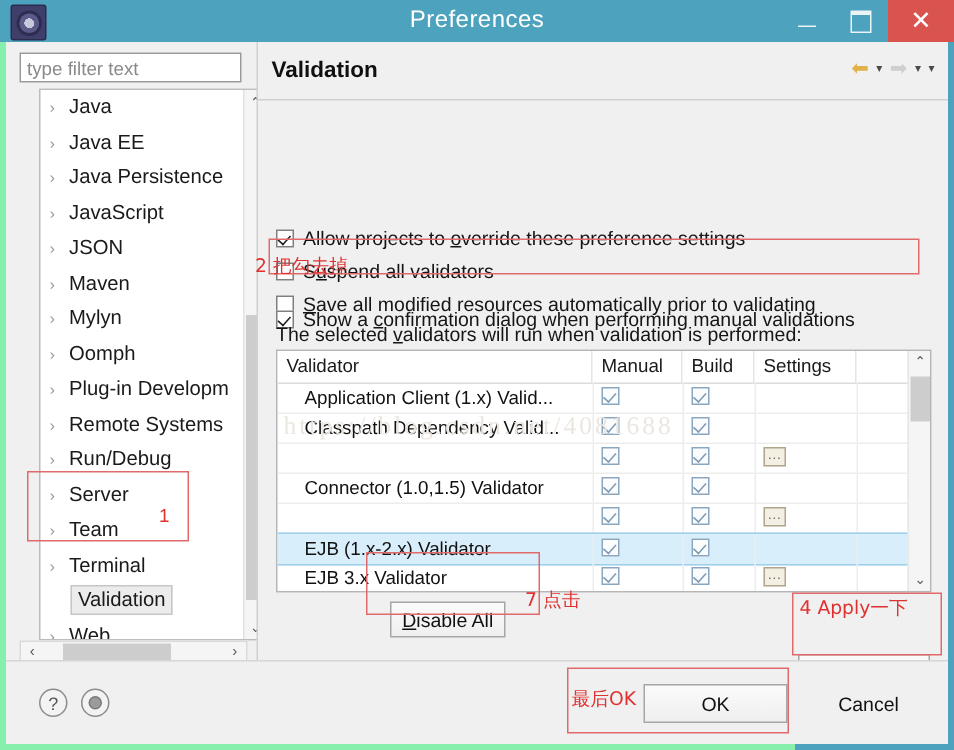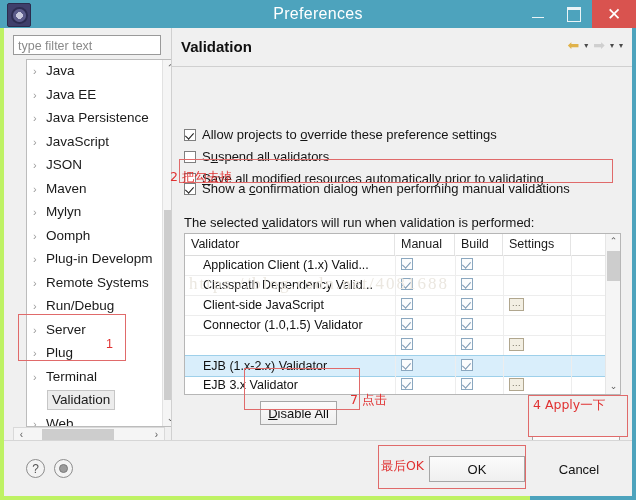--- a/index.html
+++ b/index.html
@@ -4,21 +4,21 @@
 <style>
   html,body{margin:0;padding:0;}
   body{
     width:636px;height:500px;overflow:hidden;
     font-family:"Liberation Sans","DejaVu Sans",sans-serif;
     background:#4da3bd;
     -webkit-font-smoothing:antialiased;
   }
   .win{
     position:absolute;left:0;top:0;width:530px;height:500px;
-    background:#bef264;
+    background:#86efac;
     box-sizing:border-box;
   }
   
   .titlebar{
     position:absolute;left:0;top:0;width:636px;height:28px;
     background:#4da3bd;
   }
   .title-icon{
     position:absolute;left:7px;top:3px;width:22px;height:22px;
     background:#3f3f6b;border:1px solid #2b2b4d;border-radius:2px;
@@ -106,21 +106,21 @@
   .navbar{position:absolute;right:9px;top:10px;display:flex;align-items:center;gap:5px;}
   .nav-ico{font-size:14px;line-height:14px;}
   .nav-ico.back{color:#e0b24a;}
   .nav-ico.fwd{color:#cfcfcf;}
   .nav-caret{font-size:8px;color:#4a4a4a;}
 
   .sep-h{position:absolute;left:0;top:38px;width:460px;height:1px;background:#d0d0d0;}
 
   .chk-row{
     position:absolute;left:12px;font-size:13px;color:#151515;white-space:nowrap;
-    height:18px;line-height:18px;
+    height:18px;line-height:18px;margin-top:24px;
   }
   .cbox{
     display:inline-block;width:12px;height:12px;border:1px solid #7f7f7f;
     background:#ffffff;vertical-align:-2px;margin-right:6px;position:relative;
     box-sizing:border-box;
   }
   .cbox.on::after{
     content:"";position:absolute;left:2px;top:1px;width:4px;height:7px;
     border:solid #1b1b1b;border-width:0 1.8px 1.8px 0;transform:rotate(42deg);
   }
@@ -243,21 +243,21 @@
             <div class="tnode"><span class="arr">›</span><span class="lbl">Java Persistence</span></div>
             <div class="tnode"><span class="arr">›</span><span class="lbl">JavaScript</span></div>
             <div class="tnode"><span class="arr">›</span><span class="lbl">JSON</span></div>
             <div class="tnode"><span class="arr">›</span><span class="lbl">Maven</span></div>
             <div class="tnode"><span class="arr">›</span><span class="lbl">Mylyn</span></div>
             <div class="tnode"><span class="arr">›</span><span class="lbl">Oomph</span></div>
             <div class="tnode"><span class="arr">›</span><span class="lbl">Plug-in Developm</span></div>
             <div class="tnode"><span class="arr">›</span><span class="lbl">Remote Systems</span></div>
             <div class="tnode"><span class="arr">›</span><span class="lbl">Run/Debug</span></div>
             <div class="tnode"><span class="arr">›</span><span class="lbl">Server</span></div>
-            <div class="tnode"><span class="arr">›</span><span class="lbl">Plug</span></div>
+            <div class="tnode"><span class="arr">›</span><span class="lbl">Team</span></div>
             <div class="tnode"><span class="arr">›</span><span class="lbl">Terminal</span></div>
             <div class="tnode sel noarrow"><span class="arr">›</span><span class="lbl">Validation</span></div>
             <div class="tnode"><span class="arr">›</span><span class="lbl">Web</span></div>
           </div>
         <div class="vsb">
           <div class="up">⌃</div>
           <div class="thumb" style="top:150px;height:190px;"></div>
           <div class="dn">⌄</div>
         </div>
       </div>
@@ -320,21 +320,20 @@
             <div class="trow" style="top: 41px;">
               <div class="name">Classpath Dependency Valid...</div>
               <div class="colsepA" style="left: 210px;"></div>
               <div class="colsepA" style="left: 270px;"></div>
               <div class="colsepA" style="left: 318px;"></div>
               <div class="colsepA" style="left: 386px;"></div>
               <div class="cellbox" style="left: 216px;"></div>
               <div class="cellbox" style="left: 276px;"></div>
             </div>
             <div class="trow" style="top: 61px;">
-              <div class="name">Client-side JavaScript</div>
               <div class="colsepA" style="left: 210px;"></div>
               <div class="colsepA" style="left: 270px;"></div>
               <div class="colsepA" style="left: 318px;"></div>
               <div class="colsepA" style="left: 386px;"></div>
               <div class="cellbox" style="left: 216px;"></div>
               <div class="cellbox" style="left: 276px;"></div>
               <div class="dots" style="left: 324px;">...</div>
             </div>
             <div class="trow" style="top: 81px;">
               <div class="name">Connector (1.0,1.5) Validator</div>

